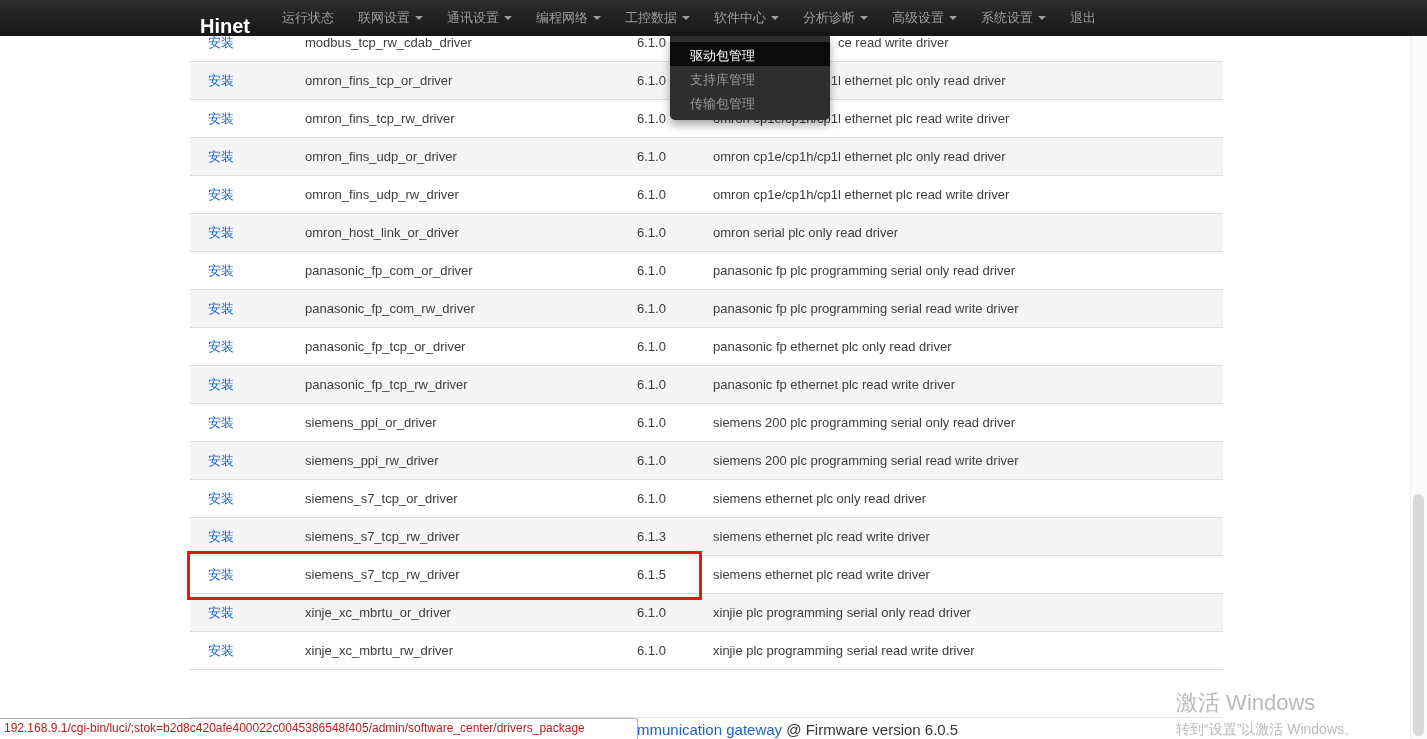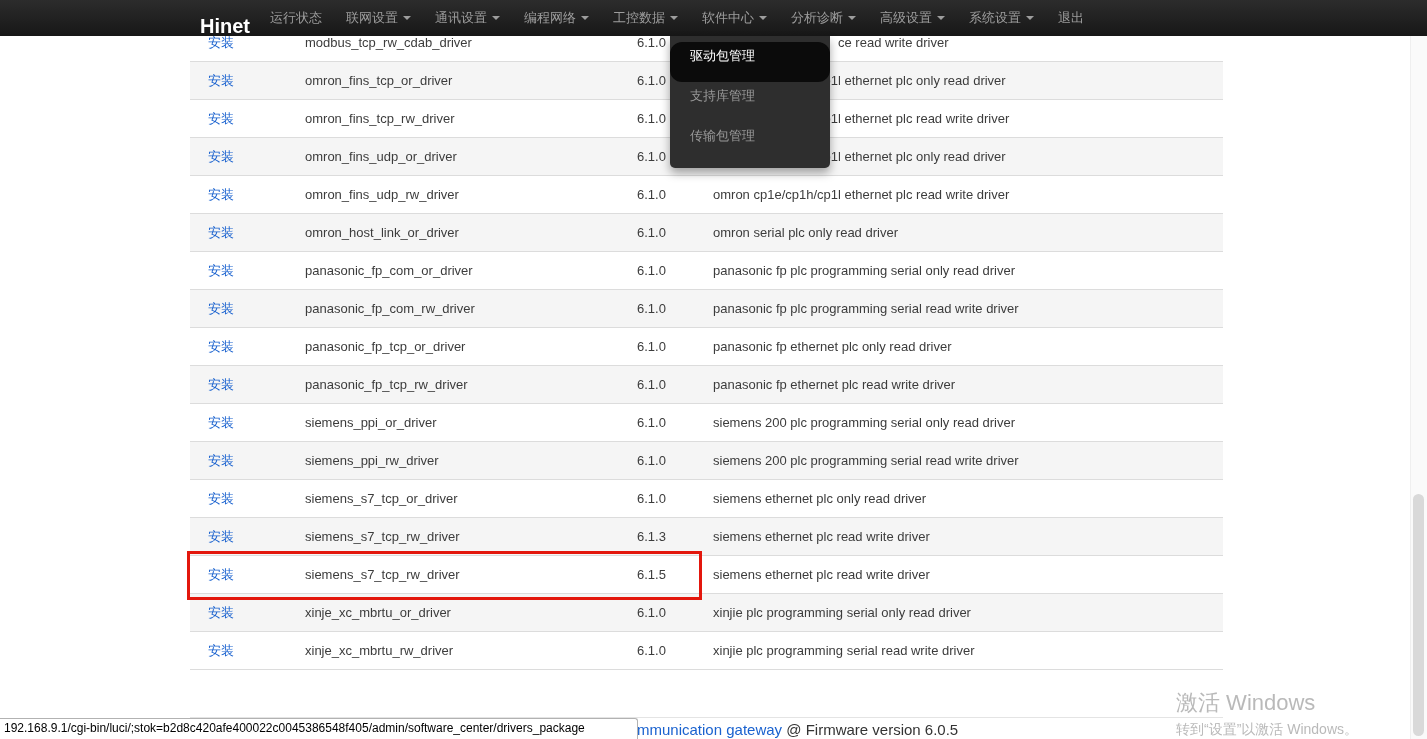--- a/index.html
+++ b/index.html
@@ -10,40 +10,40 @@
     -webkit-font-smoothing:antialiased;
   }
 
   
   .navbar{
     position:absolute;top:0;left:0;width:1427px;height:36px;z-index:50;
     background:linear-gradient(180deg,#2c2c2c 0%,#171717 100%);
     display:flex;align-items:center;box-sizing:border-box;padding-left:200px;
   }
   .brand{color:#ffffff;font-size:20px;font-weight:bold;margin-right:8px;cursor:pointer;margin-top:16px;}
-  .nav-list{display:flex;list-style:none;margin:0;padding:0;height:100%;}
+  .nav-list{display:flex;list-style:none;margin:12px;padding:0;height:100%;}
   .nav-item{
     display:flex;align-items:center;padding:0 12px;cursor:pointer;
     color:#9d9d9d;font-size:13px;white-space:nowrap;
   }
   .caret{
     display:inline-block;width:0;height:0;margin-left:5px;
     border-left:4px solid transparent;border-right:4px solid transparent;
     border-top:4px solid #9d9d9d;
   }
 
   
   .dropdown{
     position:absolute;left:670px;top:36px;width:160px;z-index:60;
     background:#2e2e2e;padding:6px 0;border-radius:0 0 5px 5px;
     box-shadow:0 5px 10px rgba(0,0,0,.35);
   }
   .dropdown-item{
-    height:40px;line-height:28px;padding-left:20px;
-    font-size:13px;color:#999999;cursor:pointer;white-space:nowrap;border-radius:12px;
+    height:24px;line-height:28px;padding-left:20px;
+    font-size:13px;color:#999999;cursor:pointer;white-space:nowrap;
   }
   .dropdown-item.active{background:#0b0b0b;color:#ffffff;}
 
   
   .table-wrap{position:absolute;left:190px;top:23px;width:1033px;z-index:10;}
   table.drivers{border-collapse:collapse;width:100%;table-layout:fixed;}
   table.drivers tr{height:38px;border-top:1px solid #dcdcdc;}
   table.drivers tr:last-child{border-bottom:1px solid #dcdcdc;}
   table.drivers tr:nth-child(even){background:#f5f5f5;}
   table.drivers td{
@@ -77,21 +77,21 @@
     position:absolute;left:637px;top:721px;z-index:20;
     font-size:15px;color:#333333;white-space:nowrap;
   }
   .footer a{color:#1a62cf;text-decoration:none;cursor:pointer;}
 
   
   .status-bar{
     position:absolute;left:0;top:718px;width:638px;height:21px;z-index:70;
     background:#ffffff;border:1px solid #b2b2b2;border-left:none;border-bottom:none;
     border-top-right-radius:3px;box-sizing:border-box;
-    font-size:12px;color:#000000;line-height:19px;padding:0 6px 0 4px;
+    font-size:12px;color:#b91c1c;line-height:19px;padding:0 6px 0 4px;
     white-space:nowrap;overflow:hidden;
   }
 
   
   .scroll-track{
     position:absolute;right:0;top:36px;width:17px;height:703px;z-index:45;
     background:#fafafa;border-left:1px solid #efefef;box-sizing:border-box;
   }
   .scroll-thumb{
     position:absolute;right:3px;top:458px;width:11px;height:242px;

